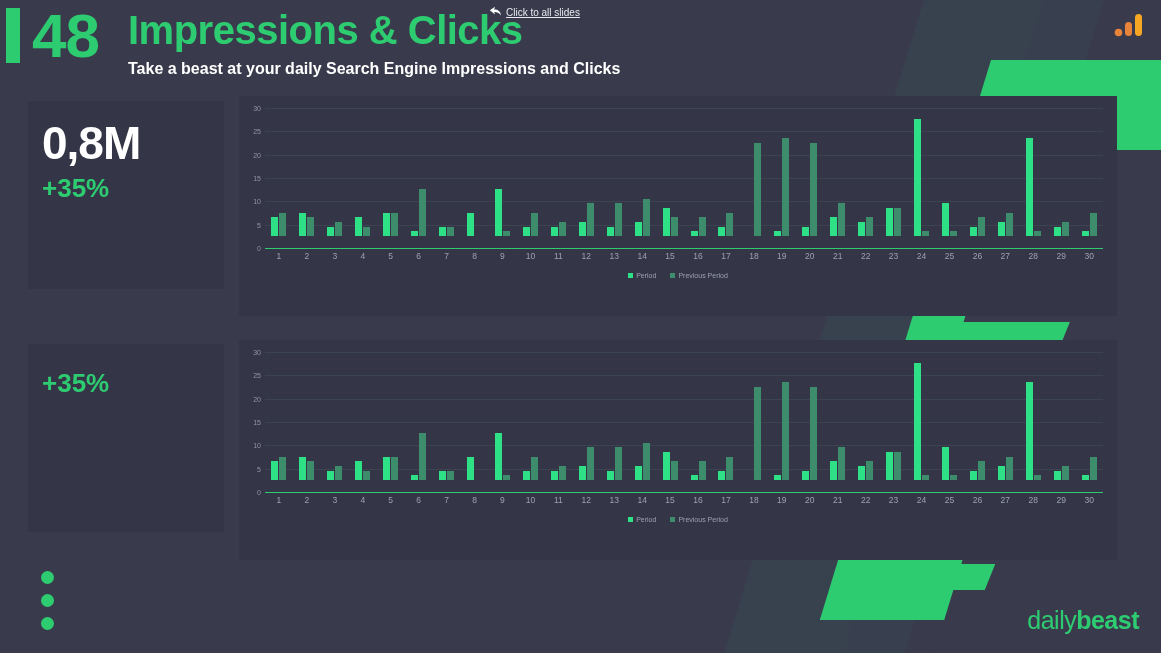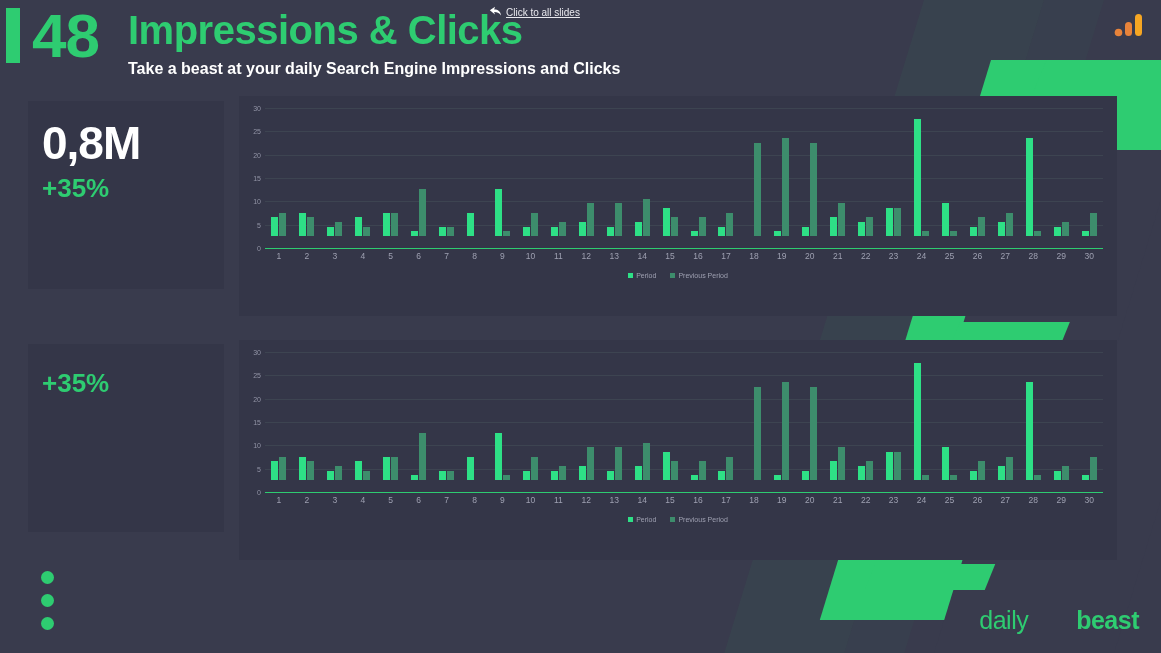--- a/index.html
+++ b/index.html
@@ -167,21 +167,21 @@
   .lg-sw.cur { background: #2ee086; }
   .lg-sw.prev { background: #3d8d6c; }
 
   
   .logo {
     position: absolute; right: 22px; bottom: 18px;
     font-size: 25px; color: #2ecc71; letter-spacing: -0.5px;
     display: flex; align-items: baseline;
   }
   .logo .light { font-weight: normal; }
-  .logo .bold { font-weight: bold; margin-left: 48px; }
+  .logo .bold { font-weight: bold; }
 </style>
 </head>
 <body>
 
 <div id="slide">
 
   <div class="deco deco-slash-band"></div>
   <div class="deco deco-slash-band2"></div>
   <div class="deco deco-big-slant"></div>
   <div class="deco deco-big-notch"></div>

